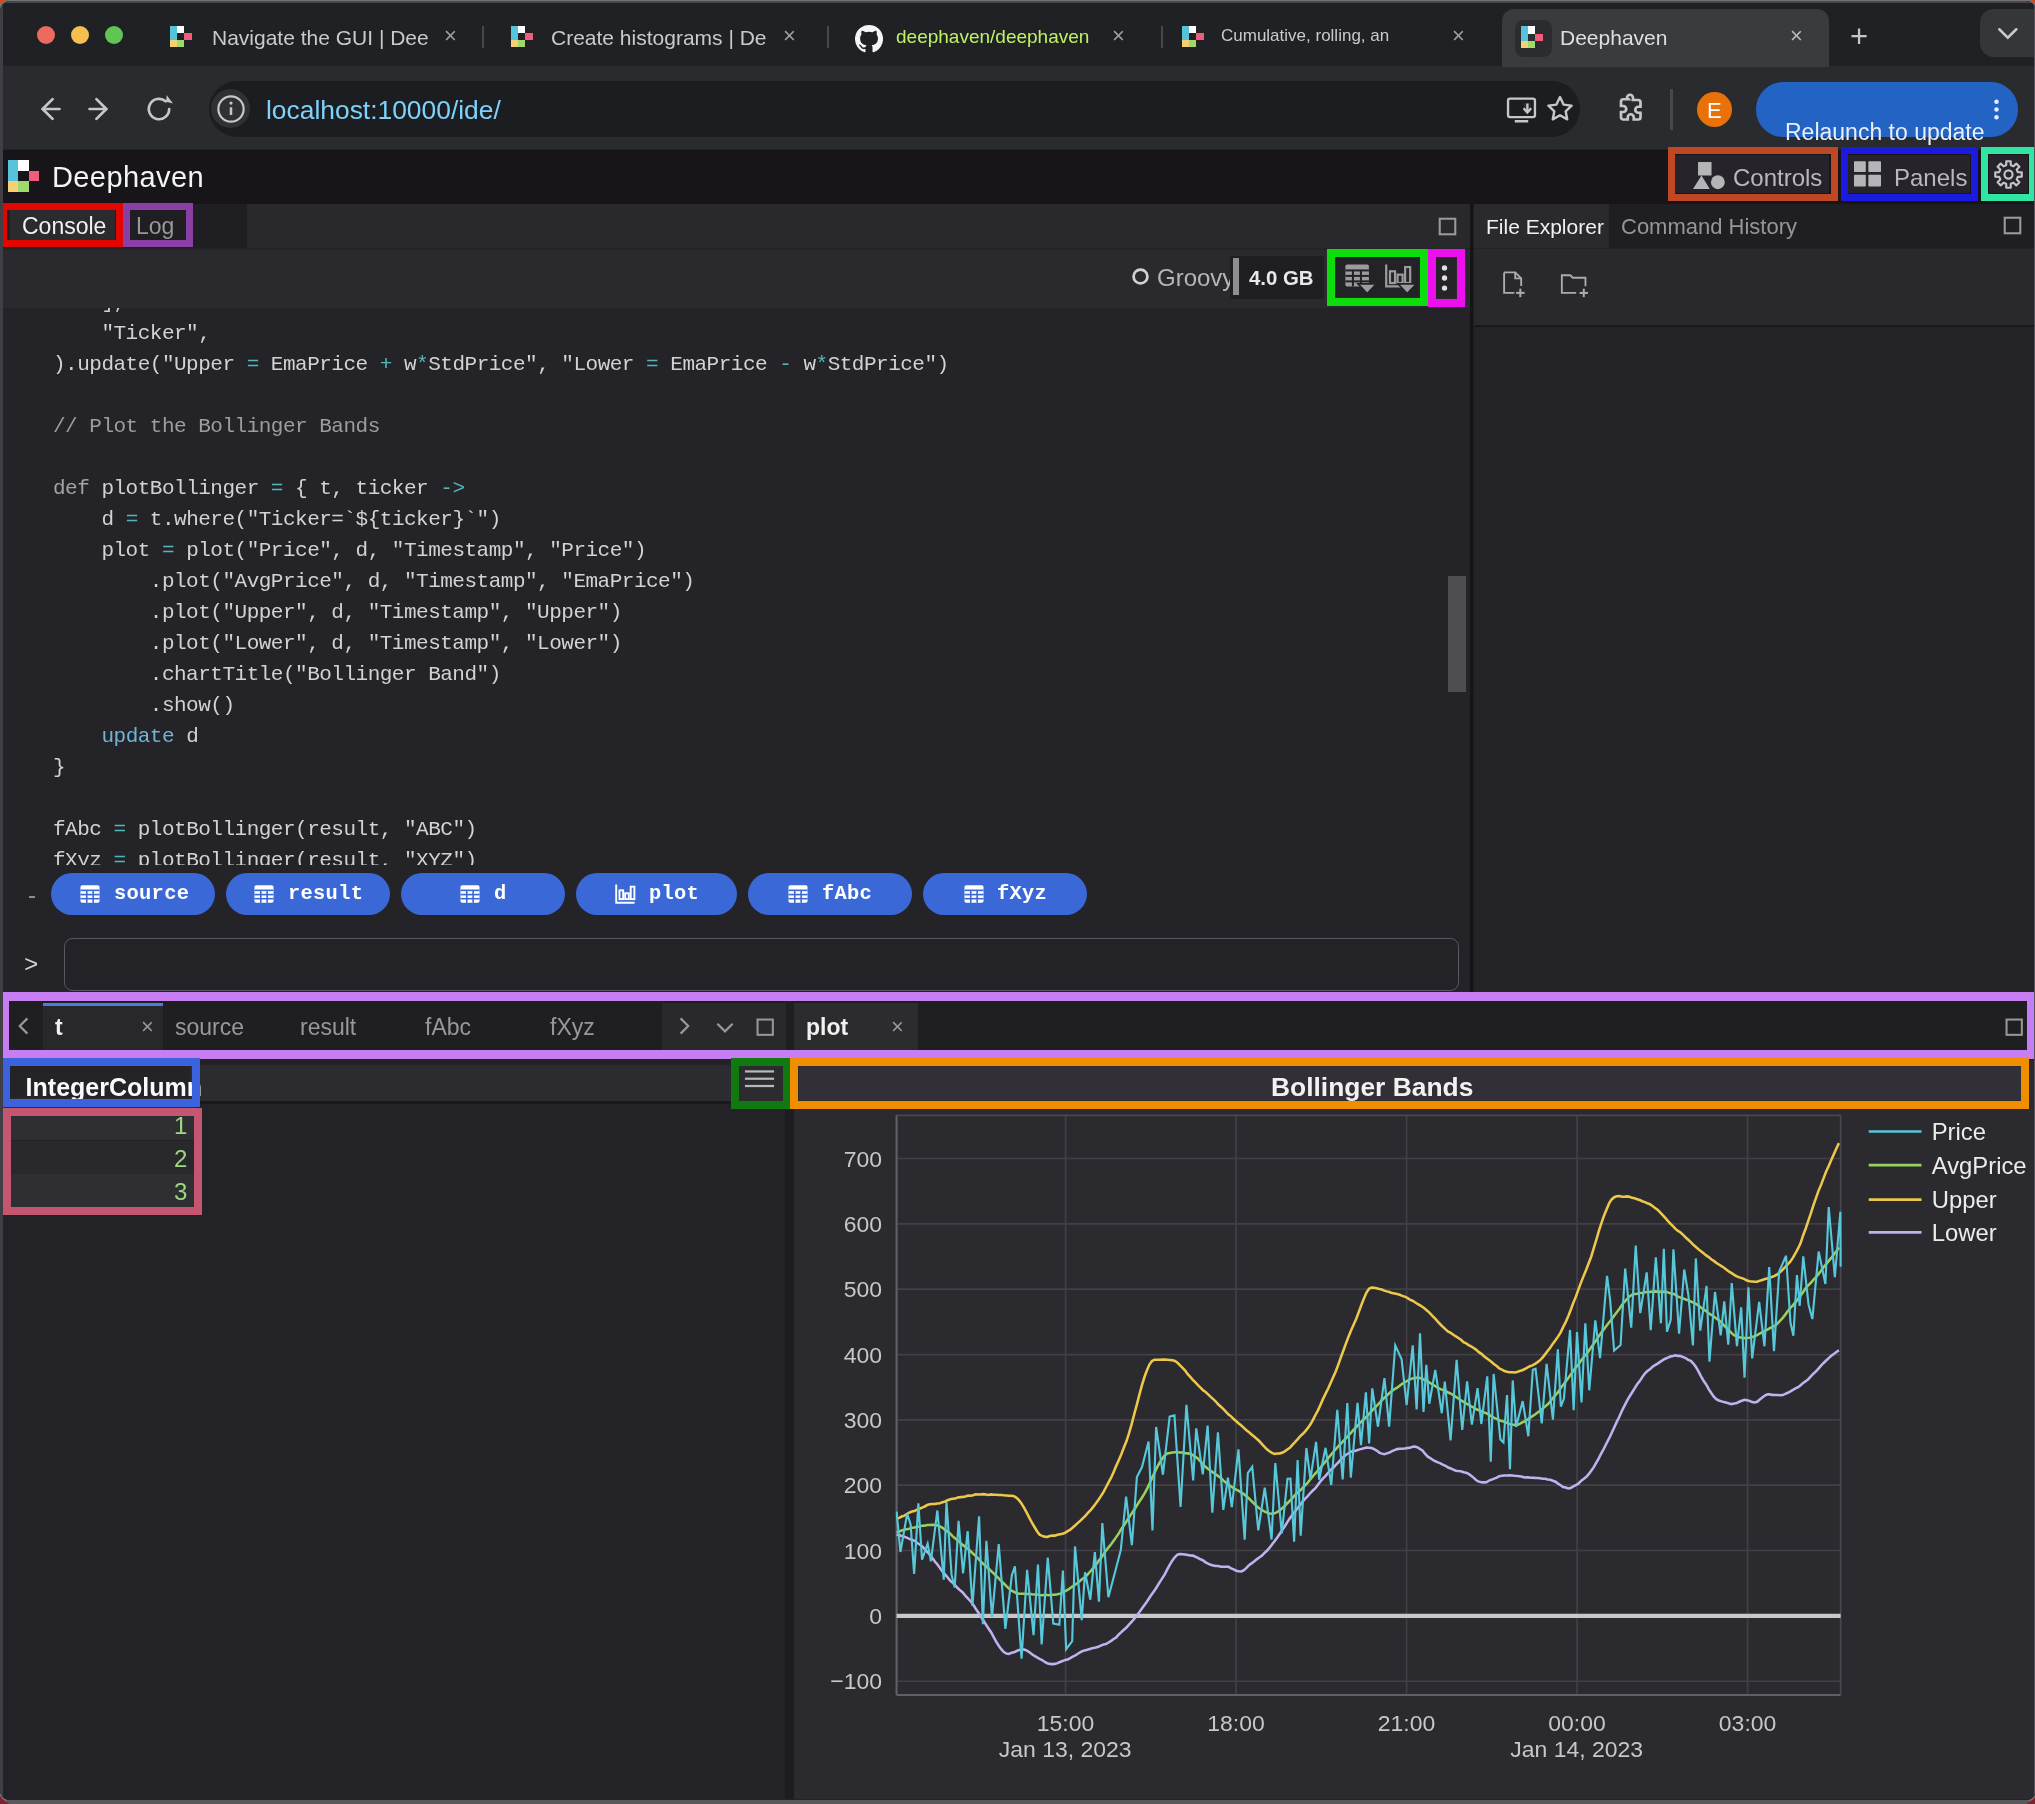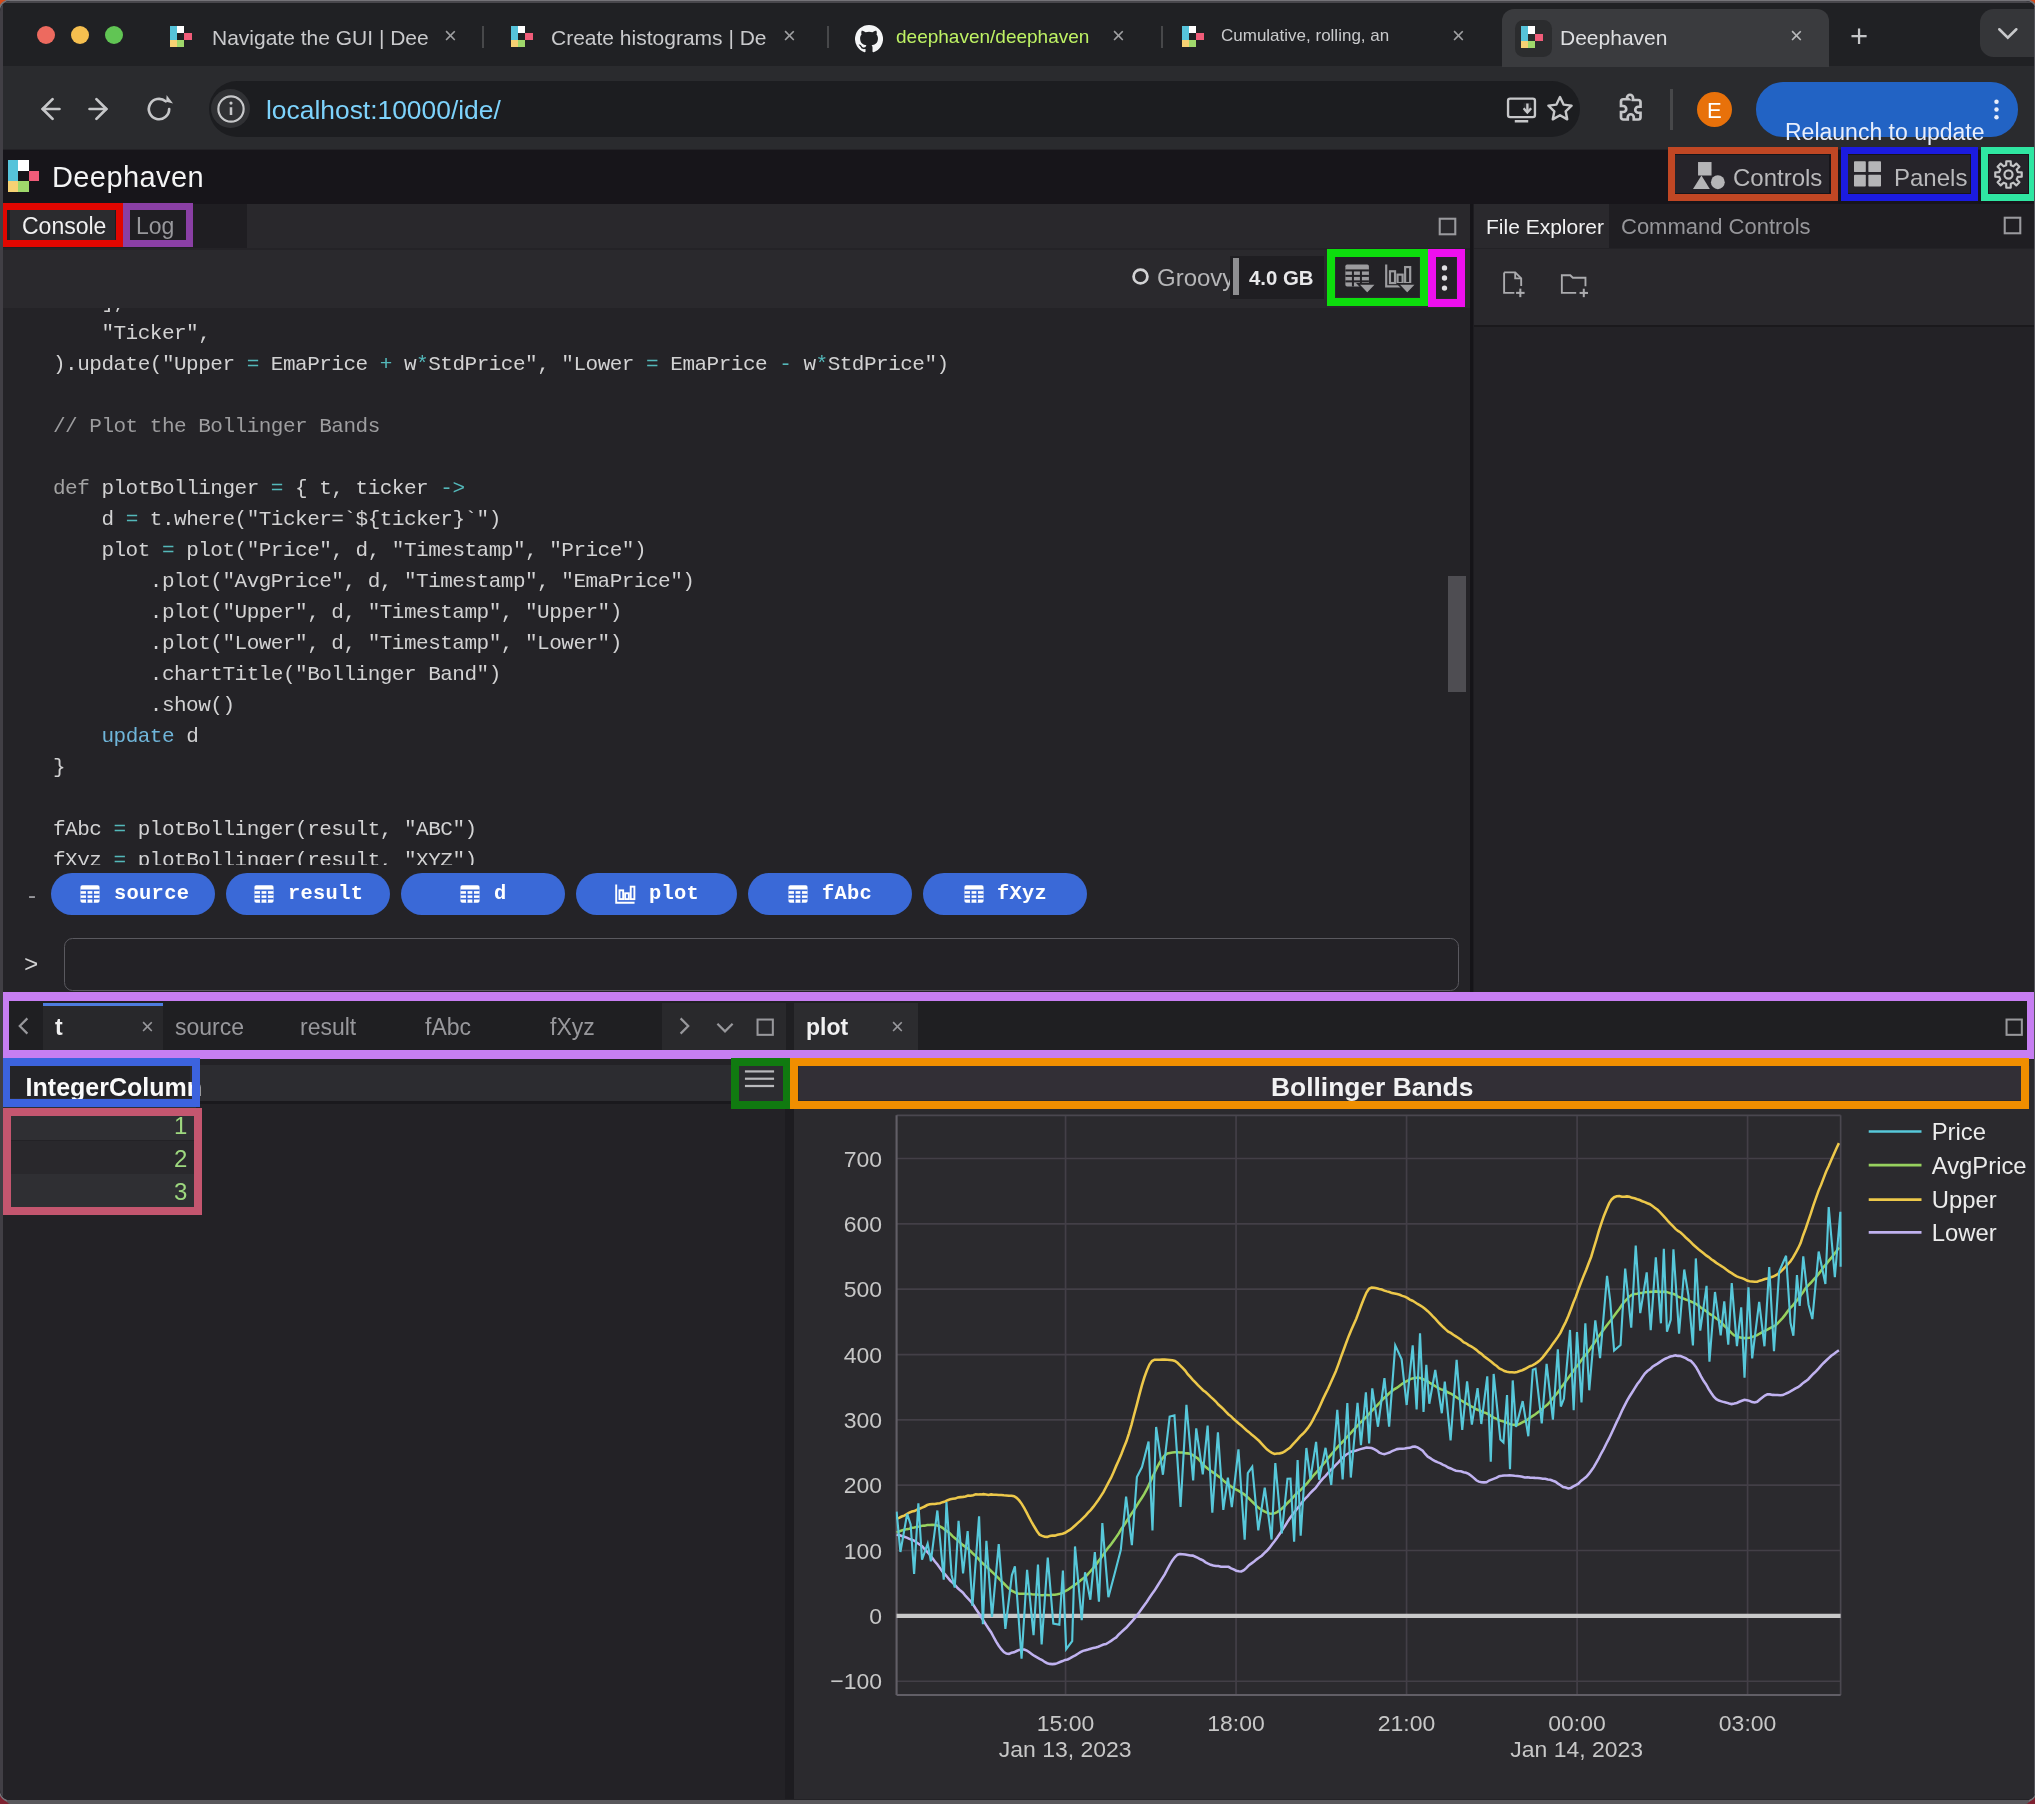--- a/index.html
+++ b/index.html
@@ -291,21 +291,21 @@
         </g>
       </svg>
 <div class="tx" style="left:997px;top:882px;font-size:20.4px;color:#fff;font-weight:700;font-family:'Liberation Mono',monospace;letter-spacing:0.3px">fXyz</div>
 <div class="tx" style="left:24px;top:952px;font-size:24px;color:#d2d2d3;font-weight:400;font-family:'Liberation Mono',monospace">&gt;</div>
 <div class="a" style="left:64px;top:938px;width:1395px;height:53px;background:#232226;border:1.7px solid #5a595f;border-radius:8.5px"></div>
 <div class="a" style="left:1470px;top:204px;width:3.4px;height:788px;background:#151418"></div>
 <div class="a" style="left:1474px;top:204px;width:562px;height:788px;background:#232226"></div>
 <div class="a" style="left:1474px;top:204px;width:562px;height:44px;background:#1f1e22"></div>
 <div class="a" style="left:1474px;top:204px;width:135px;height:44px;background:#2a292d"></div>
 <div class="tx" style="left:1486px;top:215px;font-size:21px;color:#f1f1f2;font-weight:400;">File Explorer</div>
-<div class="tx" style="left:1621px;top:214px;font-size:22px;color:#96969a;font-weight:400;">Command Controls</div>
+<div class="tx" style="left:1621px;top:214px;font-size:22px;color:#96969a;font-weight:400;">Command History</div>
 <svg class="a" style="left:2003px;top:216px" width="19" height="19" viewBox="0 0 22 22">
         <rect x="2" y="2" width="18" height="18" stroke="#9a9a9e" stroke-width="2.4" fill="none"></rect>
       </svg>
 <div class="a" style="left:1474px;top:249px;width:562px;height:77px;background:#29282c"></div>
 <div class="a" style="left:1474px;top:325px;width:562px;height:1.7px;background:#1a191c"></div>
 <svg class="a" style="left:1499px;top:269px" width="29" height="29" viewBox="0 0 34 34">
         <g stroke="#ababae" stroke-width="2.2" fill="none">
           <path d="M6 4 L19 4 L26 11 L26 20 M6 4 L6 28 L18 28"></path>
           <path d="M19 4 L19 11 L26 11"></path>
           <g stroke-width="2.4">

